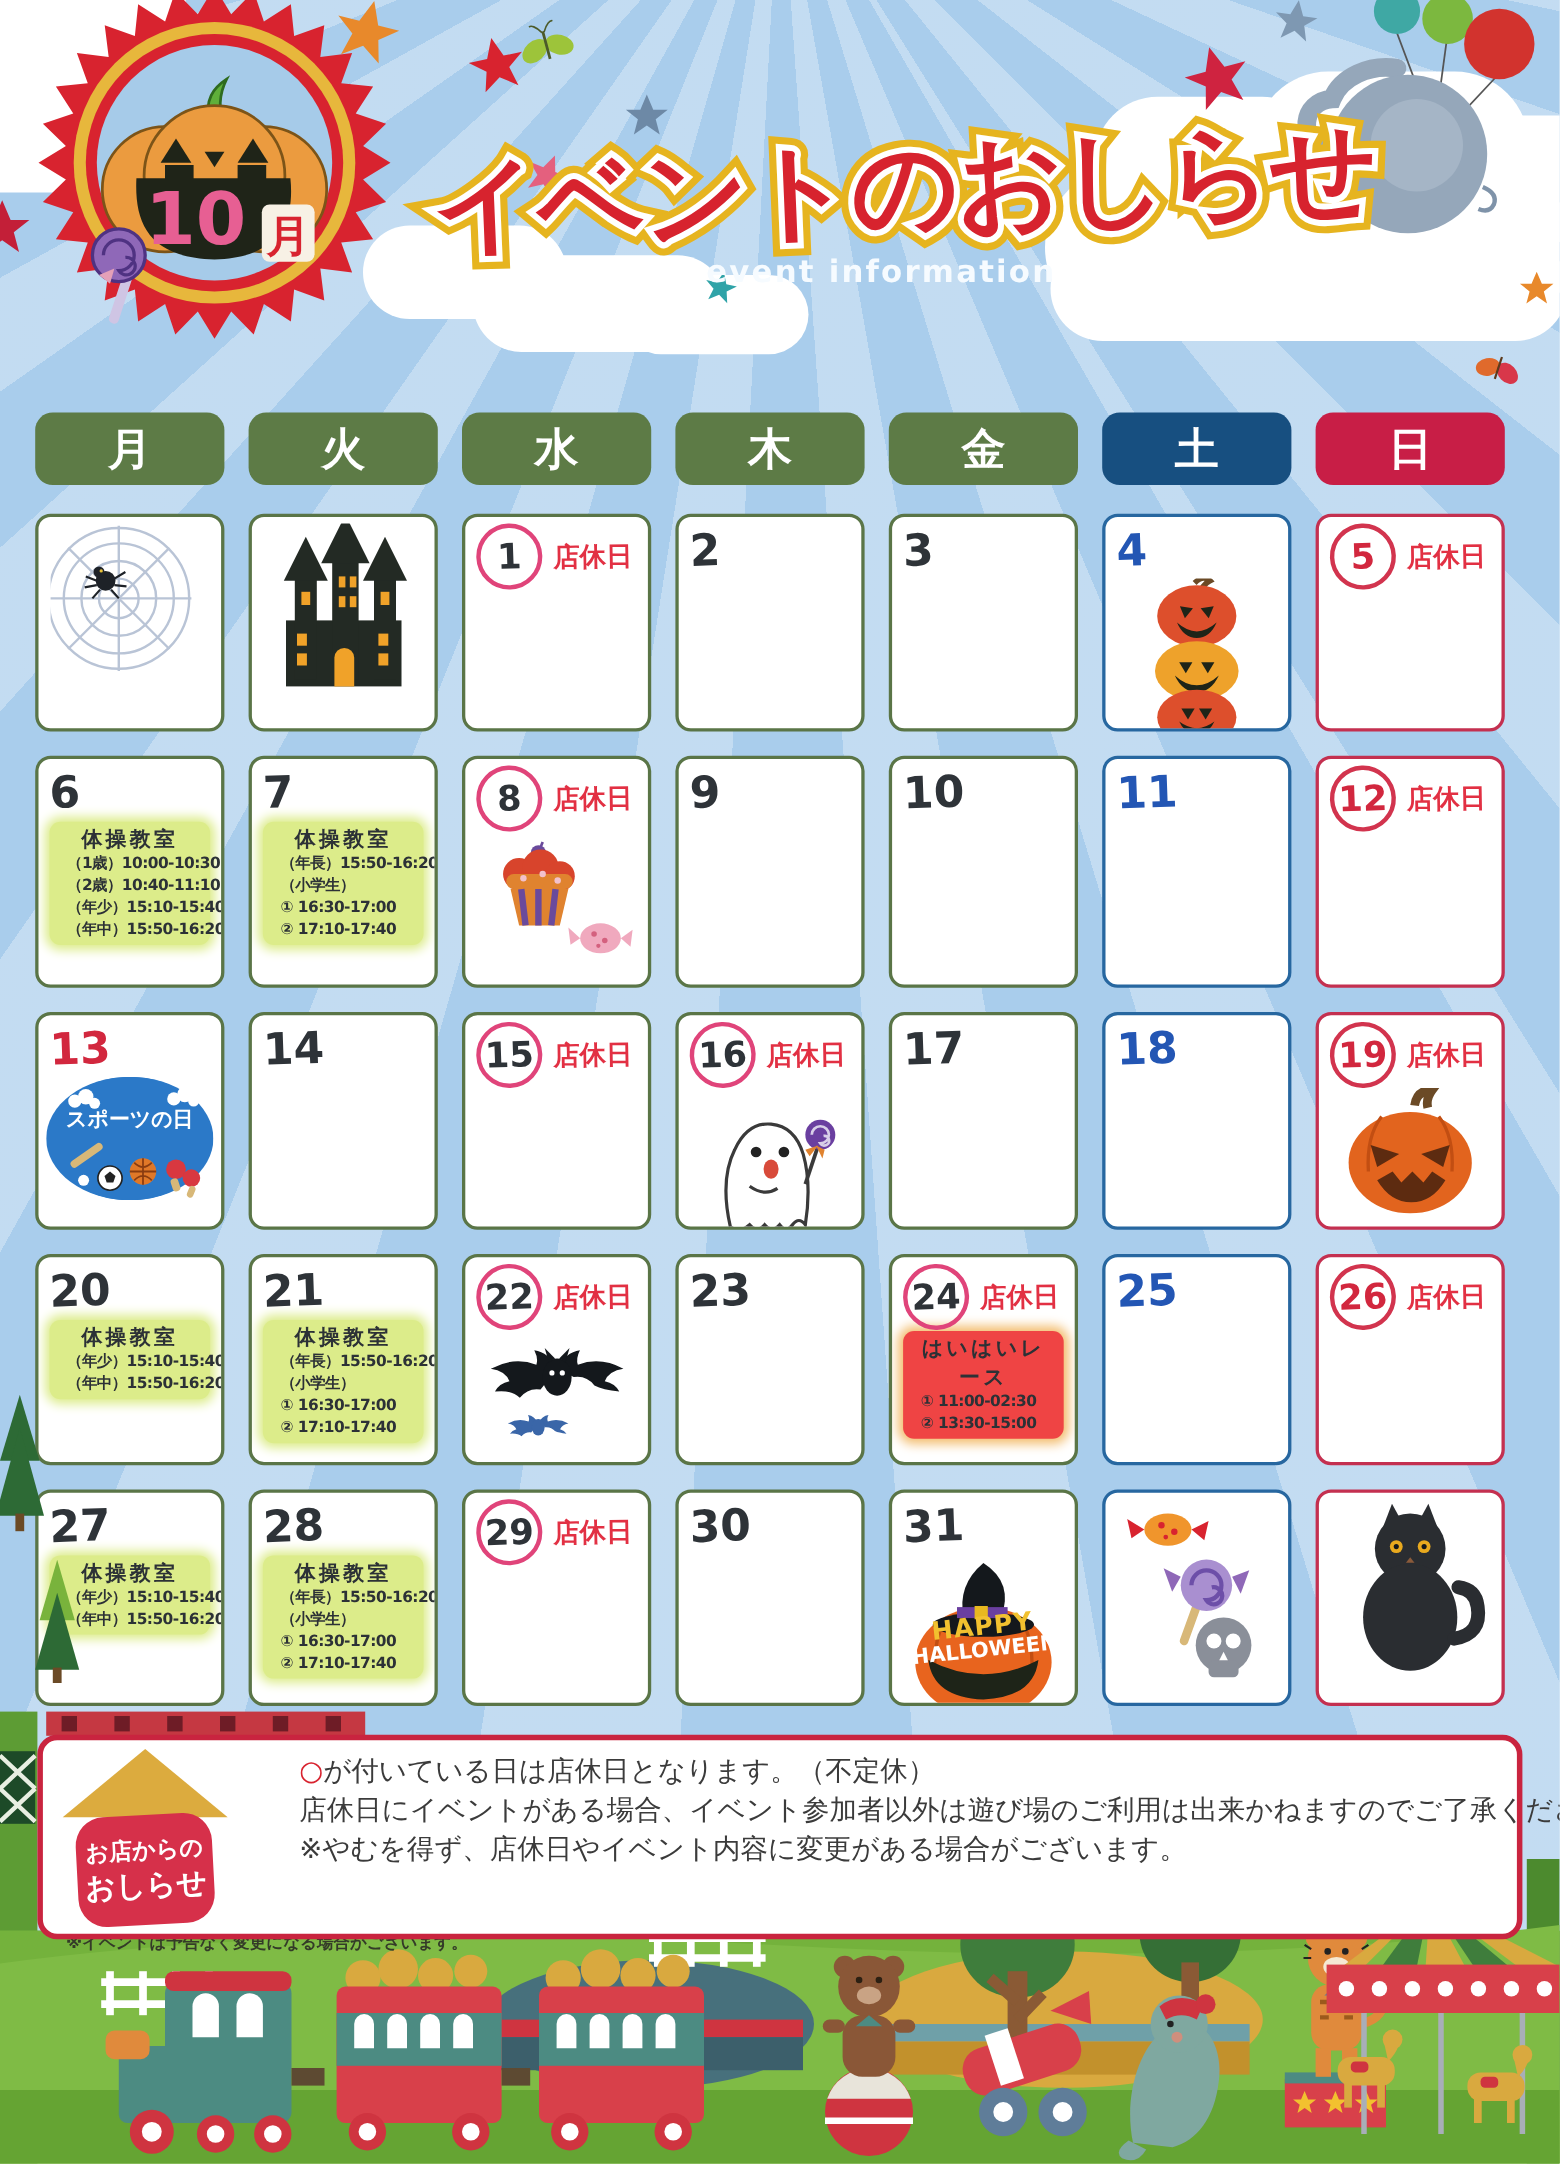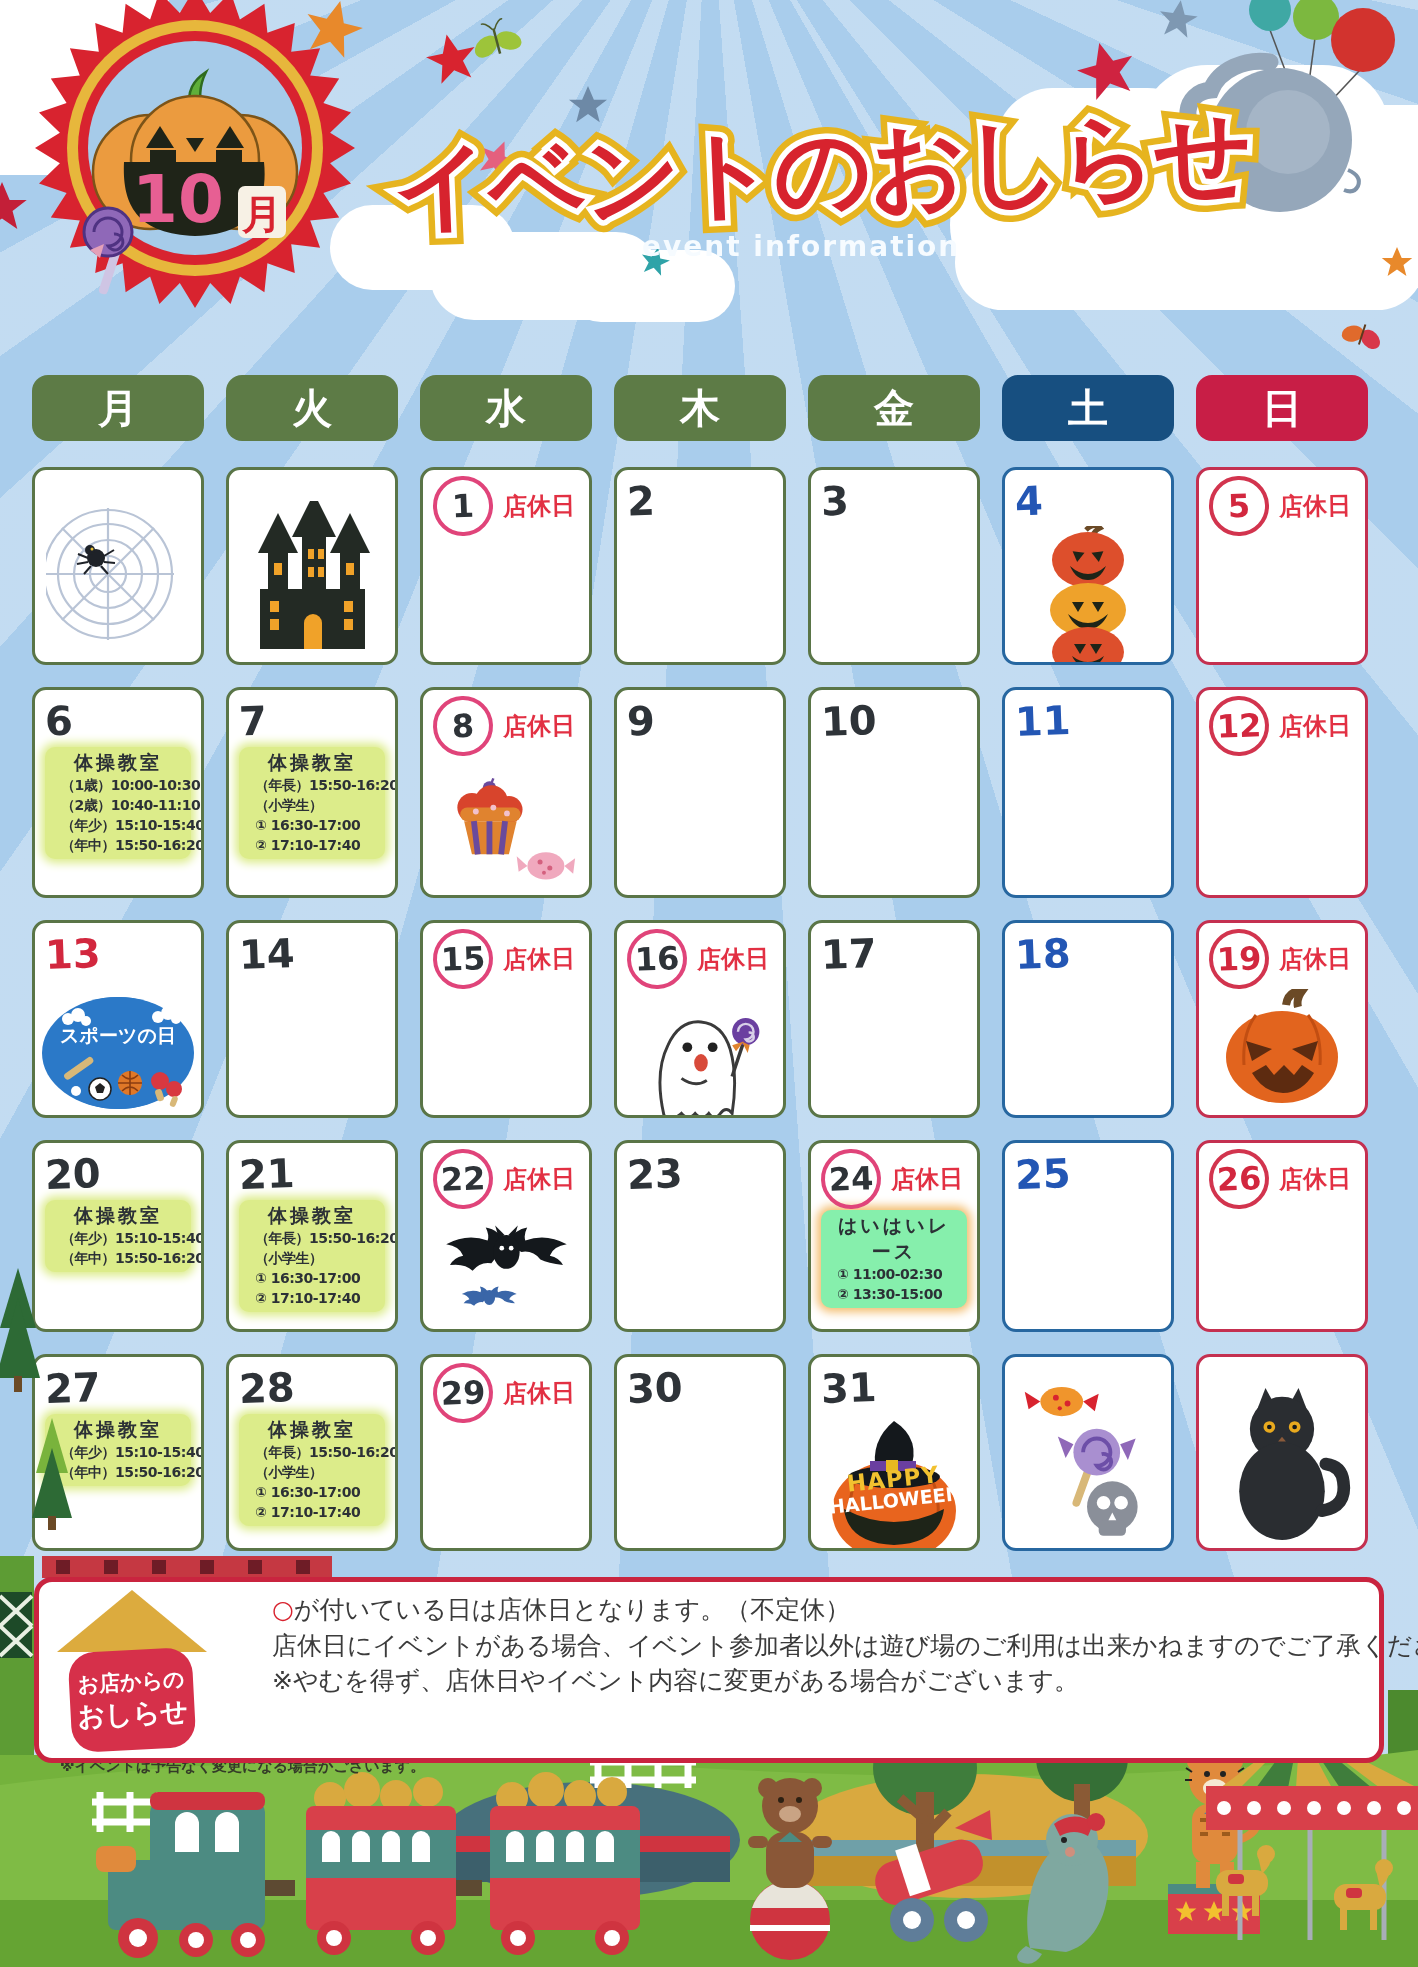--- a/index.html
+++ b/index.html
@@ -39,21 +39,21 @@
   .cell.sun .day-num{color:#d2273e;}
   .day-num.red{color:#d2273e;}
   .day-num.circled{width:52px;height:52px;border:4.5px solid #e0447a;border-radius:50%;
         display:flex;align-items:center;justify-content:center;font-size:32px;flex:0 0 auto;}
   .cell.sun .day-num.circled{border-color:#d2344e;}
   .closed-label{font-size:24px;font-weight:700;color:#e23043;transform:rotate(-1deg);white-space:nowrap;}
   .event{margin-top:1px;}
   .hl{border-radius:10px;padding:3px 16px;}
   .event-title{text-align:center;font-size:19px;font-weight:800;color:#2c3136;letter-spacing:3px;}
   .event-line{font-size:14px;font-weight:700;color:#2c3136;line-height:1.42;letter-spacing:-.5px;white-space:nowrap;}
-  .illus{flex:1;display:flex;align-items:flex-end;justify-content:center;position:relative;}
+  .illus{flex:1;display:flex;align-items:flex-start;justify-content:center;position:relative;}
   .sports-oval{position:relative;width:152px;height:112px;background:#2b79c8;border-radius:50%;
         display:flex;align-items:center;justify-content:center;}
   .sports-label{position:absolute;top:26px;width:100%;text-align:center;color:#fff;font-size:19px;font-weight:800;letter-spacing:0;}
   .hh-label{position:absolute;left:0;top:56px;width:100%;text-align:center;transform:rotate(-6deg);line-height:.95;}
   .hh1{display:block;color:#f2c12f;font-size:23px;font-weight:900;letter-spacing:1px;}
   .hh2{display:block;color:#fff;font-size:19px;font-weight:900;letter-spacing:0;}
   
   .notice-box{position:absolute;left:34px;top:1577px;width:1350px;height:186px;background:#fff;
         border:5px solid #c9243f;border-radius:18px;box-sizing:border-box;z-index:6;}
   .notice-badge{position:absolute;left:52px;top:1590px;width:160px;height:175px;z-index:7;}
@@ -535,21 +535,21 @@
         <div class="cell-head">
           <span class="day-num">23</span>
         </div>
       </div>
       <div class="cell wk">
         <div class="cell-head">
           <span class="day-num circled">24</span>
           <span class="closed-label">店休日</span>
         </div>
         <div class="event">
-          <div class="hl" style="background: #86efac; box-shadow: rgb(243, 189, 110) 0px 0px 10px 4px;">
+          <div class="hl" style="background: #ef4444; box-shadow: rgb(243, 189, 110) 0px 0px 10px 4px;">
             <div class="event-title">はいはいレース</div>
             <div class="event-line">① 11:00-02:30</div>
             <div class="event-line">② 13:30-15:00</div>
           </div>
         </div>
       </div>
       <div class="cell sat">
         <div class="cell-head">
           <span class="day-num">25</span>
         </div>

